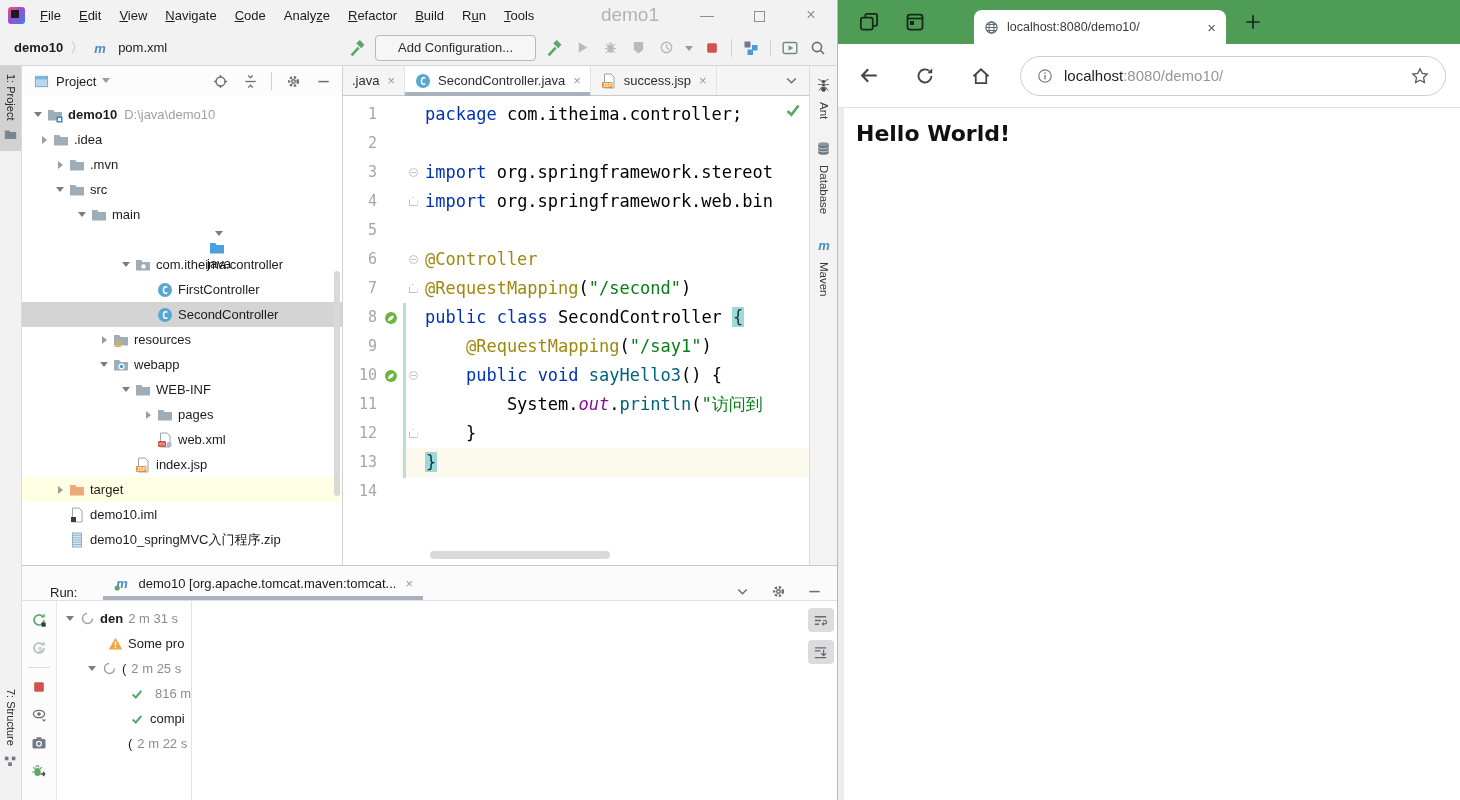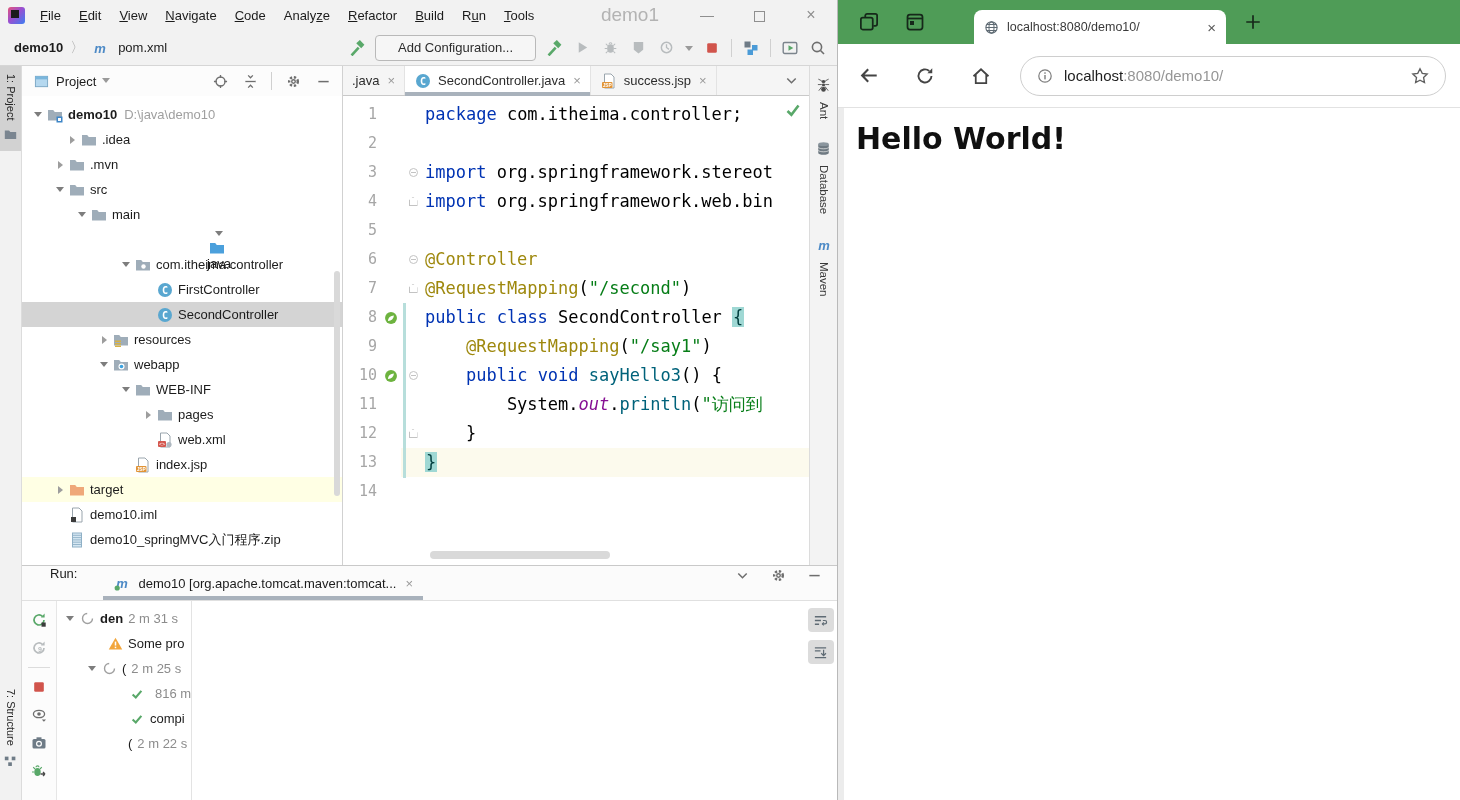--- a/index.html
+++ b/index.html
@@ -81,21 +81,21 @@
   .hthumb{position:absolute;left:87px;bottom:6px;width:180px;height:8px;background:#d9d9d9;border-radius:4px}
   .inspect-ok{position:absolute;top:6px;right:8px}
 
   
   .stripeR{width:28px;flex:none;background:#f3f3f3;border-left:1px solid #dcdcdc;display:flex;flex-direction:column;align-items:center;padding-top:12px;gap:22px}
   .rgroup{display:flex;flex-direction:column;align-items:center;gap:5px}
   .rlabel{writing-mode:vertical-rl;font-size:11.5px;color:#3a3a3a}
 
   
   .runpanel{height:235px;flex:none;display:flex;flex-direction:column;border-top:1px solid #c9c9c9;background:#fff}
-  .runheader{height:35px;flex:none;display:flex;align-items:flex-start;background:#fbfbfb;border-bottom:1px solid #e0e0e0;font-size:13px}
+  .runheader{height:35px;flex:none;display:flex;align-items:flex-end;background:#fbfbfb;border-bottom:1px solid #e0e0e0;font-size:13px}
   .runlabel{margin-left:28px;color:#1c1c1c}
   .runtab{height:100%;display:flex;align-items:center;gap:7px;padding:0 10px;margin-left:26px;position:relative;color:#1c1c1c}
   .runtab:after{content:"";position:absolute;left:0;right:0;bottom:0;height:4px;background:#a9b2bc}
   .runhicons{margin-left:auto;margin-right:14px;display:flex;align-items:center;gap:18px}
   .runbody{flex:1;display:flex;min-height:0}
   .runicons{width:35px;flex:none;border-right:1px solid #e6e6e6;display:flex;flex-direction:column;align-items:center;padding-top:10px;gap:10px;background:#fcfcfc}
   .ridiv{width:22px;height:1px;background:#dcdcdc}
   .runtree{width:135px;flex:none;border-right:1px solid #e3e3e3;padding-top:5px;font-size:13px;overflow:hidden}
   .rrow{height:25px;display:flex;align-items:center;white-space:nowrap;color:#1c1c1c}
   .rrow .dur{color:#8c8c8c;margin-left:5px}
@@ -112,21 +112,21 @@
   .btitle-icn{width:26px;height:26px;display:flex;align-items:center;justify-content:center;margin-right:20px}
   .bplus{margin-left:18px;display:flex;align-items:center}
   .btoolbar{height:64px;flex:none;background:#fff;border-bottom:1px solid #e2e2e2;display:flex;align-items:center;padding:0 10px 0 14px;gap:0}
   .navicn{width:34px;height:34px;display:flex;align-items:center;justify-content:center;margin-right:22px}
   .pill{flex:1;height:40px;border:1px solid #cecece;border-radius:21px;display:flex;align-items:center;gap:11px;padding:0 16px;font-size:15px;margin-right:4px;background:#fff}
   .pill .host{color:#1d1d1d}
   .pill .rest{color:#969696}
   .pill .star{margin-left:auto;display:flex}
   .bpage{flex:1;display:flex;background:#fff;min-height:0}
   .pagestrip{width:6px;background:#ececec}
-  .bpage h1{margin:13px 0 0 12px;font-family:"DejaVu Sans",sans-serif;font-size:30px;font-weight:bold;color:#101010}
+  .bpage h1{margin:13px 0 0 12px;font-family:"DejaVu Sans",sans-serif;font-size:22px;font-weight:bold;color:#101010}
 </style>
 </head>
 <body>
 
 <div class="screen">
 
   <div class="idea">
 
     <div class="menubar">
       <span class="logo"></span>
@@ -295,21 +295,21 @@
                   <span class="ticn">
                     <svg xmlns="http://www.w3.org/2000/svg" width="16" height="16" viewBox="0 0 16 16">
                       <path d="M1 3h5.2l1.6 2H15v8.5H1z" fill="#9fadb9"></path>
                       <rect x="9.5" y="9.5" width="6" height="6" fill="#3e86c7"></rect>
                       <rect x="11" y="11" width="3" height="3" fill="#fff"></rect>
                     </svg>
                   </span>
                   <span class="b">demo10</span>
                   <span class="textra">D:\java\demo10</span>
                 </div>
-                <div class="trow" style="padding-left: 42px;">
+                <div class="trow" style="padding-left: 14px;">
                   <span class="arr">
                     <span class="arr-r"></span>
                   </span>
                   <span class="ticn">
                     <svg xmlns="http://www.w3.org/2000/svg" width="16" height="16" viewBox="0 0 16 16">
                       <path d="M1 3h5.2l1.6 2H15v8.5H1z" fill="#9fadb9"></path>
                     </svg>
                   </span>
                   <span>.idea</span>
                 </div>

